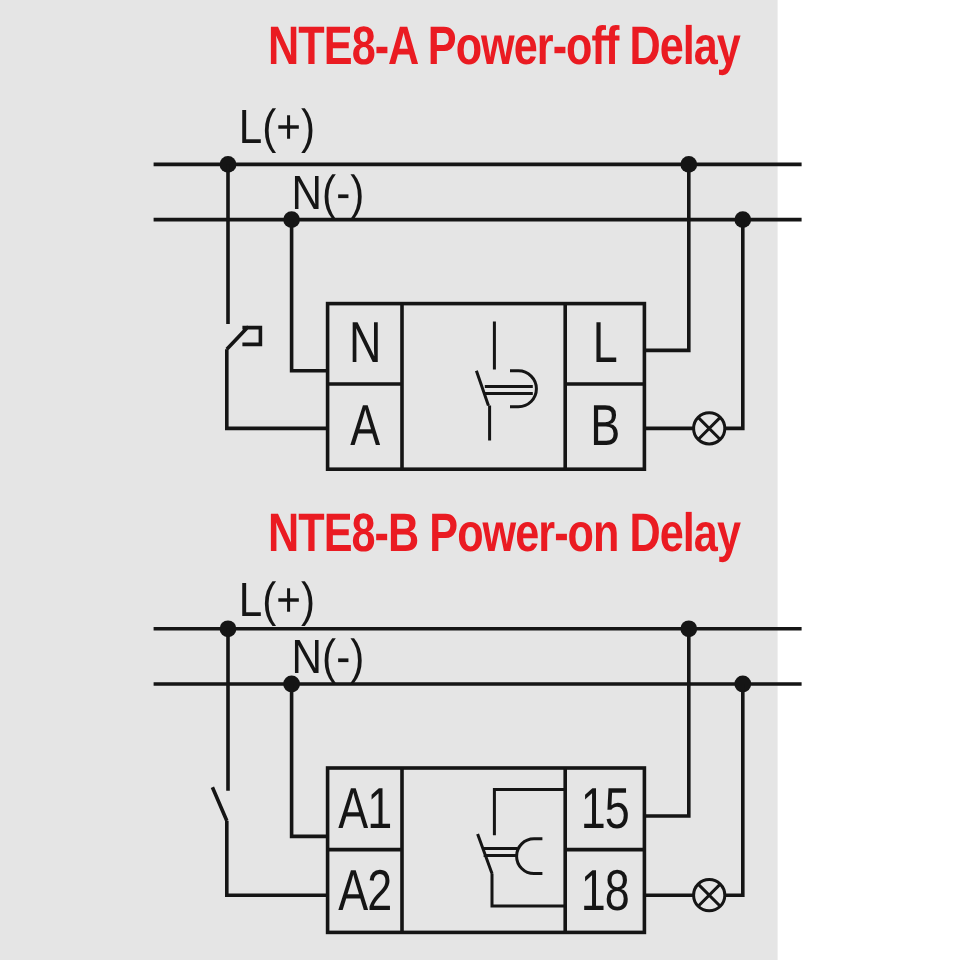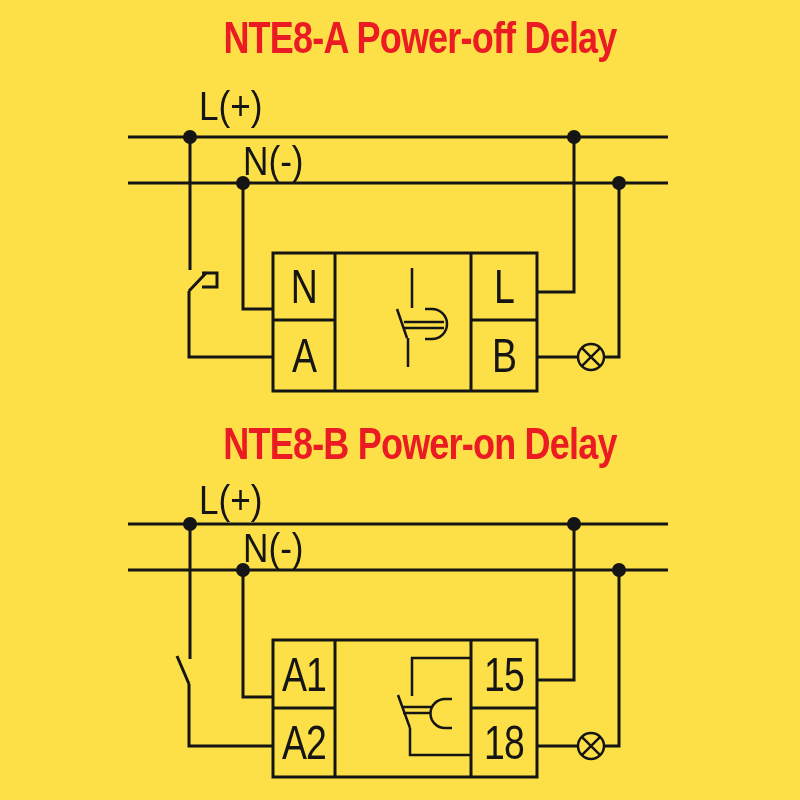--- a/index.html
+++ b/index.html
@@ -5,22 +5,22 @@
   * { margin: 0; padding: 0; box-sizing: border-box; }
   html, body { background: #ffffff; }
   body {
     width: 800px; height: 800px;
     position: relative;
     overflow: hidden;
     font-family: "Liberation Sans", sans-serif;
   }
   .canvas {
     position: absolute; left: 0; top: 0;
-    width: 800px; height: 800px;
-    background: #fde047;
+    width: 648px; height: 800px;
+    background: #e5e5e5;
   }
   svg.linework { position: absolute; left: 0; top: 0; }
   .title {
     position: absolute; left: 40px; width: 760px;
     text-align: center;
     color: #ea1b22;
     font-weight: 700;
     font-size: 45px;
     letter-spacing: -1px;
     transform: scaleX(0.8);

